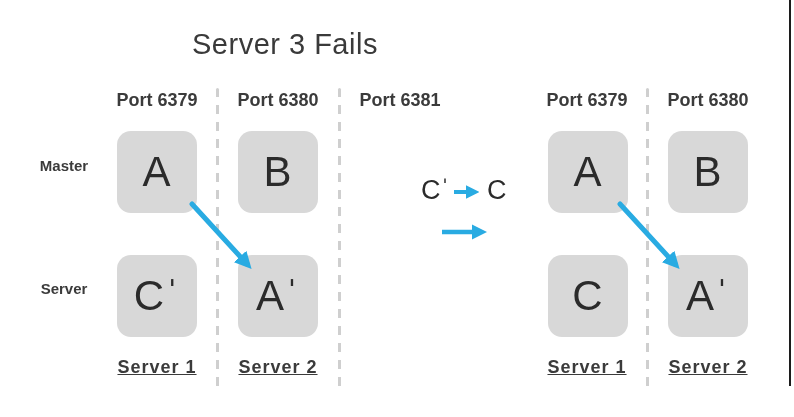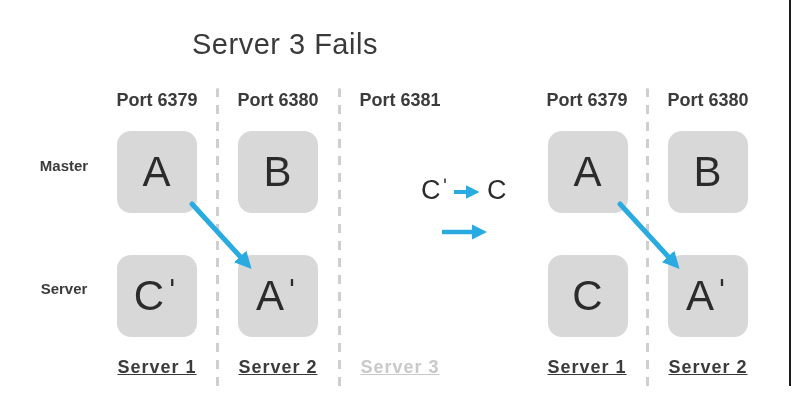--- a/index.html
+++ b/index.html
@@ -58,21 +58,20 @@
   <div class="port-label" style="left:213px">Port 6380</div>
   <div class="port-label" style="left:335px">Port 6381</div>
 
   <div class="node" style="left:117px;top:131px">A</div>
   <div class="node" style="left:238px;top:131px">B</div>
   <div class="node" style="left:117px;top:255px">Cˈ</div>
   <div class="node" style="left:238px;top:255px">Aˈ</div>
 
   <div class="server-label" style="left:92px">Server 1</div>
   <div class="server-label" style="left:213px">Server 2</div>
-  <div class="server-label muted" style="left:335px">Server 3</div>
 
   <div class="mid-letter" style="left:421px;top:175px">Cˈ</div>
   <div class="mid-letter" style="left:487px;top:175px">C</div>
 
   <div class="port-label" style="left:522px">Port 6379</div>
   <div class="port-label" style="left:643px">Port 6380</div>
 
   <div class="node" style="left:548px;top:131px">A</div>
   <div class="node" style="left:668px;top:131px">B</div>
   <div class="node" style="left:548px;top:255px">C</div>

